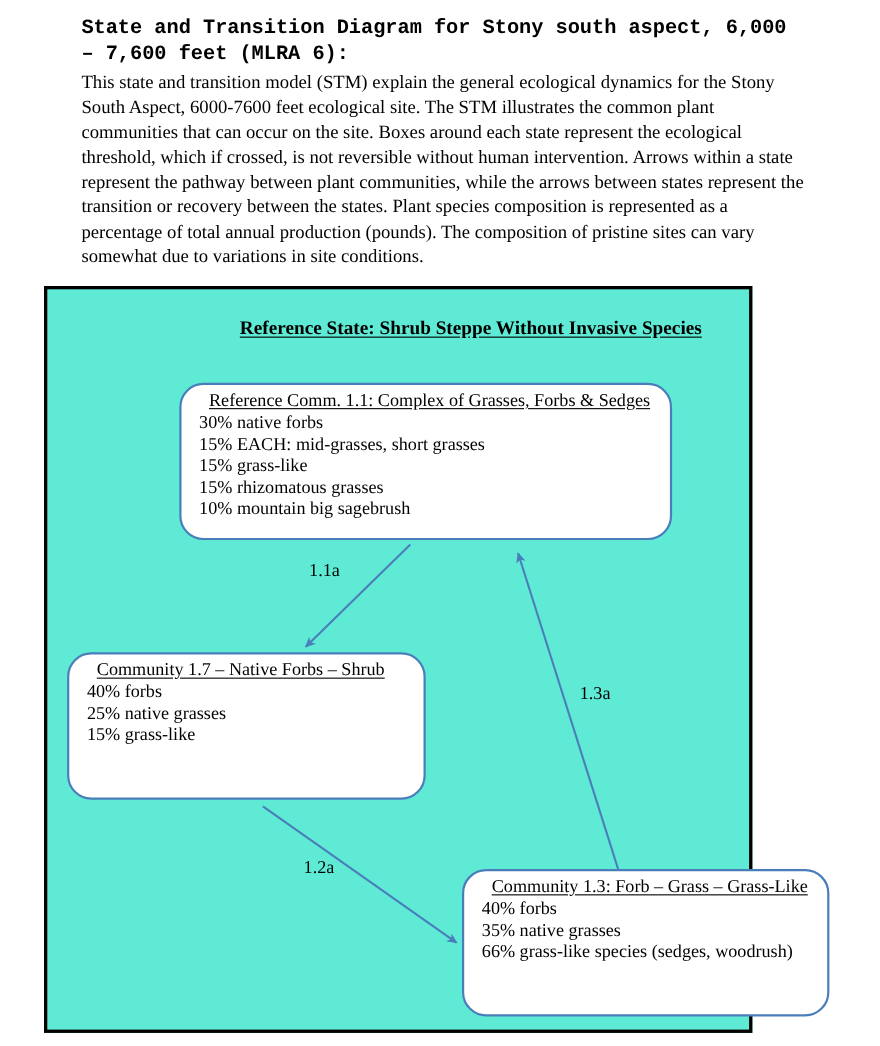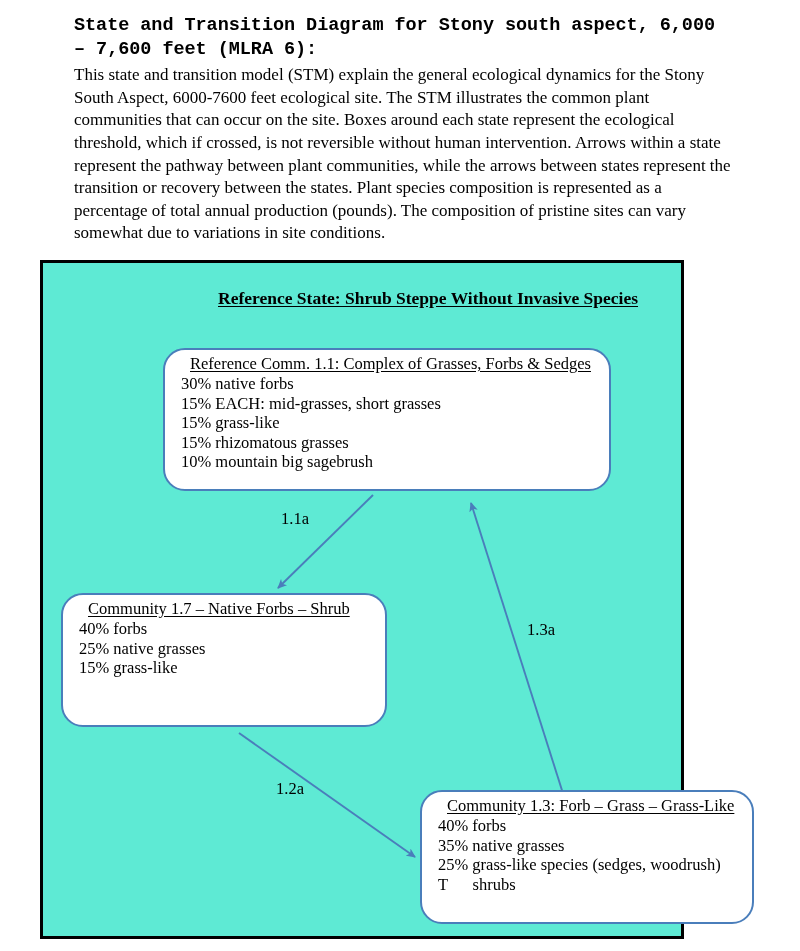--- a/index.html
+++ b/index.html
@@ -157,17 +157,16 @@
     <div class="comm-title">Community 1.7 – Native Forbs – Shrub</div>
     <div class="comm-line">40% forbs</div>
     <div class="comm-line">25% native grasses</div>
     <div class="comm-line">15% grass-like</div>
   </div>
 
   <div class="comm-box" id="box-comm-13">
     <div class="comm-title">Community 1.3: Forb – Grass – Grass-Like</div>
     <div class="comm-line">40% forbs</div>
     <div class="comm-line">35% native grasses</div>
-    <div class="comm-line">25% grass-like species (sedges, woodrush)</div>
-    <div class="comm-line">T      shrubs</div>
+    <div class="comm-line">66% grass-like species (sedges, woodrush)</div>
   </div>
 
 </div>
 
 </body></html>

